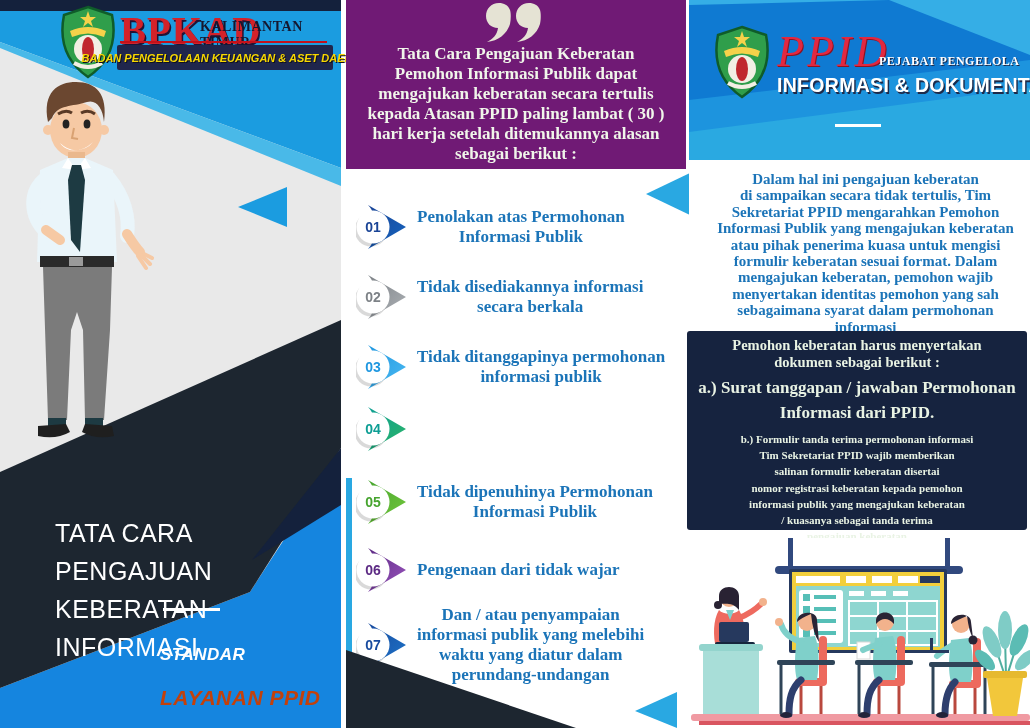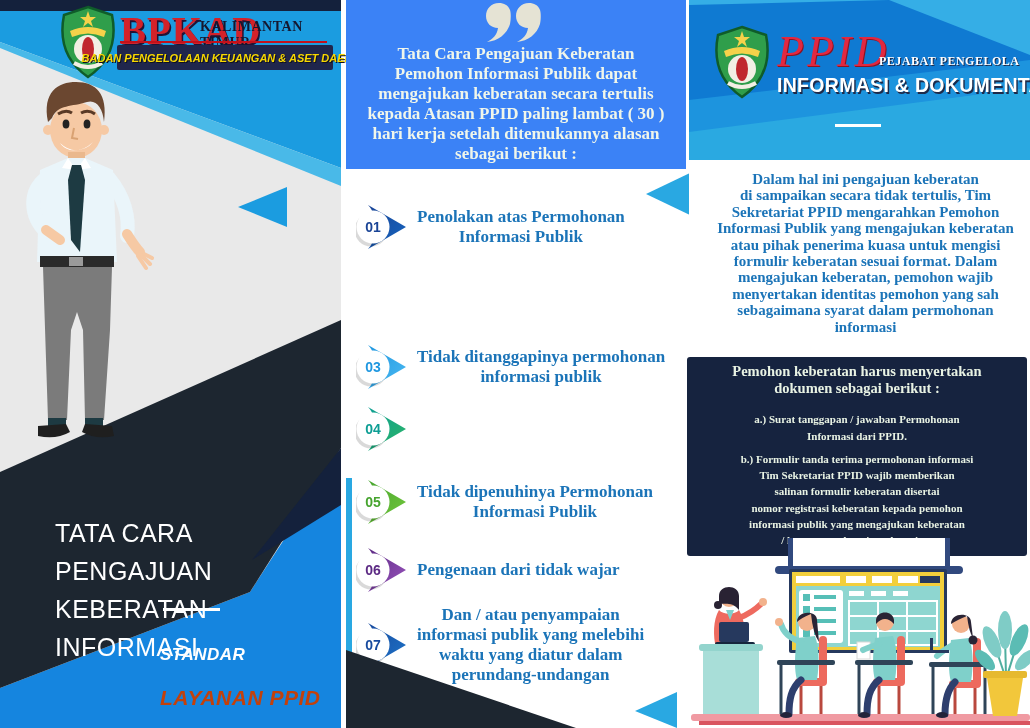--- a/index.html
+++ b/index.html
@@ -23,43 +23,43 @@
   .left-title{left:55px;top:466px;width:290px;color:#ffffff;font-size:25px;line-height:38px;
               font-family:"Liberation Sans",sans-serif;letter-spacing:.5px;margin-top:48px;}
   .left-line{left:163px;top:608px;width:57px;height:3px;background:#ffffff;}
   .left-sub1{left:160px;top:645px;color:#fff;font-size:17px;font-weight:bold;font-style:italic;
              font-family:"Liberation Sans",sans-serif;letter-spacing:.5px;}
   .left-sub2{left:160px;top:686px;color:#c2410c;font-size:21px;font-weight:bold;font-style:italic;
              font-family:"Liberation Sans",sans-serif;letter-spacing:.5px;}
 
   
   .panel-mid{left:346px;top:0;width:340px;height:728px;background:#ffffff;}
-  .mid-header{left:0;top:0;width:340px;height:169px;background:#3b82f6;}
+  .mid-header{left:0;top:0;width:340px;height:169px;background:#701a75;}
   .mid-intro{left:0;top:44px;width:340px;text-align:center;color:#f0f6ea;
              font-size:17px;font-weight:bold;line-height:20px;}
   .item{position:absolute;display:flex;align-items:center;gap:9px;left:10px;}
   .item-text{color:#1b74b8;font-size:17px;font-weight:bold;line-height:20px;text-align:center;}
   .mid-cyan-strip{left:0;top:478px;width:6px;height:250px;background:#29a8e2;}
 
   
   .panel-right{left:689px;top:0;width:341px;height:728px;background:#ffffff;}
   .ppid-abbr{left:88px;top:26px;font-size:44px;font-weight:normal;font-style:italic;color:#e22840;
              letter-spacing:3px;text-shadow:1px 1px 0 #8d1220;}
   .ppid-line1{left:190px;top:54px;font-size:12px;font-weight:bold;color:#fff;
               font-family:Liberation Serif, serif;letter-spacing:.5px;text-shadow:1px 1px 0 #1d2a4a;}
   .ppid-line2{left:88px;top:74px;font-size:19.5px;font-weight:bold;color:#fff;
               font-family:"Liberation Sans",sans-serif;letter-spacing:.3px;
               text-shadow:1.5px 2px 0 #1d2a4a;white-space:nowrap;}
   .right-line{left:146px;top:124px;width:46px;height:3px;background:#ffffff;}
   .right-para{left:6px;top:171px;width:341px;text-align:center;color:#1b74b8;
               font-size:15px;font-weight:bold;line-height:16.4px;}
-  .dark-box{left:-2px;top:357px;width:340px;height:199px;background:#16233f;border-radius:3px;
+  .dark-box{left:-2px;top:331px;width:340px;height:199px;background:#16233f;border-radius:3px;
             padding:6px 4px 0 4px;text-align:center;color:#e9f3e4;font-weight:bold;}
   .dark-box .h{font-size:14.5px;line-height:16.5px;}
-  .dark-box .a{margin-top:15px;font-size:11px;line-height:17px;}
+  .dark-box .a{margin-top:5px;font-size:17px;line-height:25px;}
   .dark-box .b{margin-top:6px;font-size:11px;line-height:16.2px;}
 </style>
 </head>
 <body>
 
 <div id="poster">
 
   <div class="abs panel-left">
     <svg width="341" height="728" viewBox="0 0 341 728">
       <rect x="0" y="0" width="341" height="728" fill="#e9e9e9"></rect>
@@ -153,20 +153,36 @@
           </defs>
         <path d="M12,4 L50,26 L12,48 C22,38 22,14 12,4 Z" fill="url(#g0)"></path>
         <circle cx="15" cy="29" r="16.5" fill="rgba(0,0,0,0.15)"></circle>
         <circle cx="17" cy="26" r="16.5" fill="#ffffff"></circle>
         <text x="17" y="31" text-anchor="middle" font-family="Liberation Sans, sans-serif" font-size="14" font-weight="bold" fill="#1a4496">01</text>
       </svg>
       <div class="item-text pre">Penolakan atas Permohonan
 Informasi Publik</div>
     </div>
 
+    <div class="item" style="top:271px">
+      <svg width="52" height="52" viewBox="0 0 52 52">
+        <defs>
+            <linearGradient id="g1" x1="0" y1="0" x2="1" y2="1">
+          <stop offset="0" stop-color="#7d8287"></stop>
+          <stop offset="1" stop-color="#aeb2b6"></stop>
+            </linearGradient>
+          </defs>
+        <path d="M12,4 L50,26 L12,48 C22,38 22,14 12,4 Z" fill="url(#g1)"></path>
+        <circle cx="15" cy="29" r="16.5" fill="rgba(0,0,0,0.15)"></circle>
+        <circle cx="17" cy="26" r="16.5" fill="#ffffff"></circle>
+        <text x="17" y="31" text-anchor="middle" font-family="Liberation Sans, sans-serif" font-size="14" font-weight="bold" fill="#7d8287">02</text>
+      </svg>
+      <div class="item-text pre">Tidak disediakannya informasi
+secara berkala</div>
+    </div>
 
     <div class="item" style="top:341px">
       <svg width="52" height="52" viewBox="0 0 52 52">
         <defs>
             <linearGradient id="g2" x1="0" y1="0" x2="1" y2="1">
           <stop offset="0" stop-color="#1f97e0"></stop>
           <stop offset="1" stop-color="#4cbaf2"></stop>
             </linearGradient>
           </defs>
         <path d="M12,4 L50,26 L12,48 C22,38 22,14 12,4 Z" fill="url(#g2)"></path>

